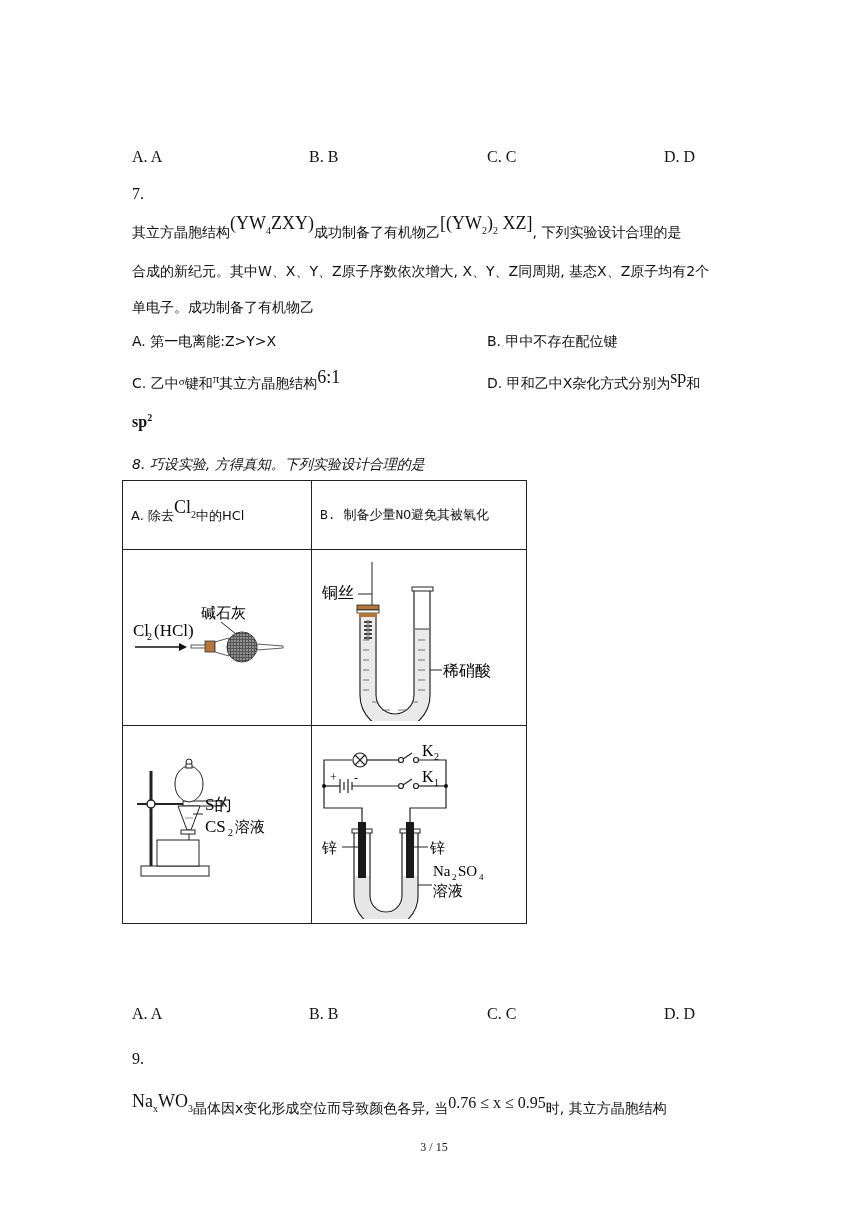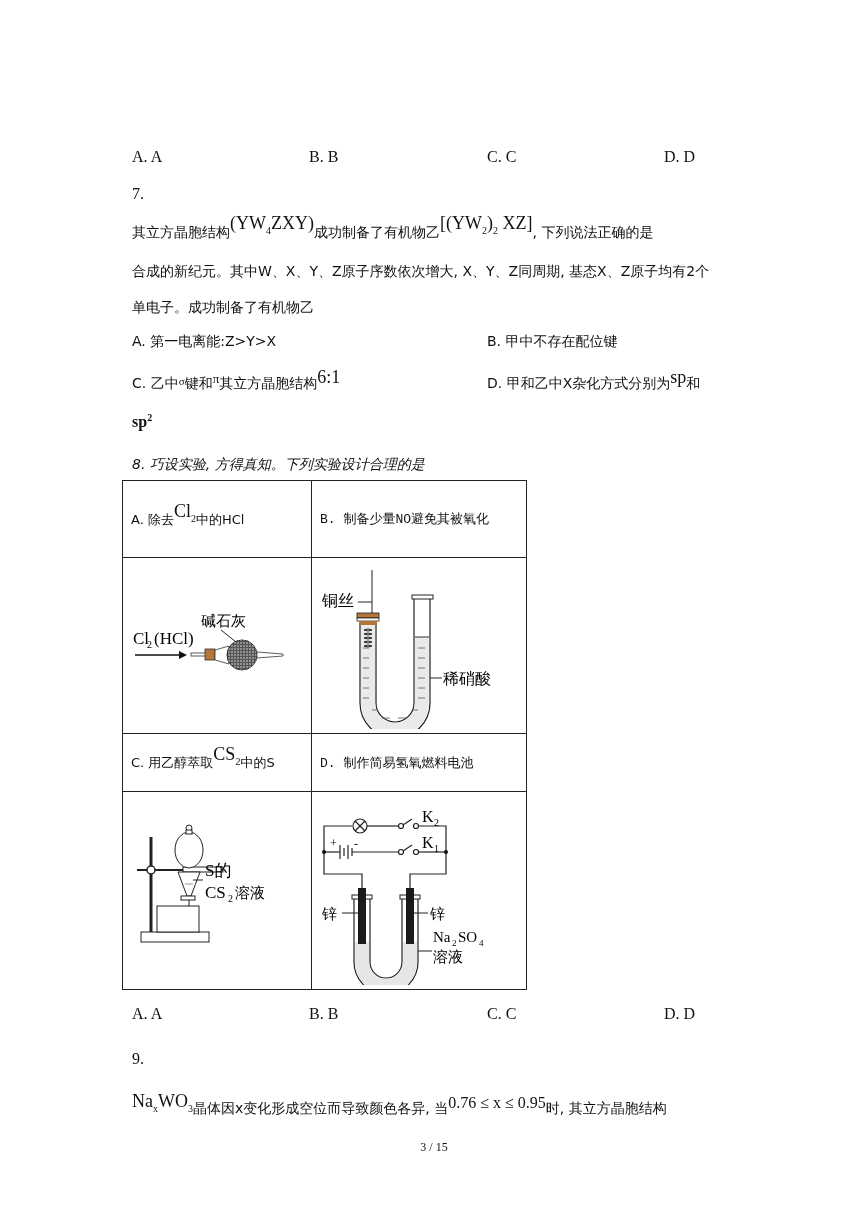--- a/index.html
+++ b/index.html
@@ -21,41 +21,41 @@
 <body>
 
 <div class="abs opt" style="top:148px;left:132px;">A. A</div>
 <div class="abs opt" style="top:148px;left:309px;">B. B</div>
 <div class="abs opt" style="top:148px;left:487px;">C. C</div>
 <div class="abs opt" style="top:148px;left:664px;">D. D</div>
 
 <div class="abs opt" style="top:185px;left:132px;">7.</div>
 
 <div class="abs line" style="top:222px;left:132px;">
-  <span class="cjk">其立方晶胞结构</span><span class="big" style="position:relative;top:-8px;">(<span>YW</span><sub>4</sub><span>ZXY</span>)</span><span class="cjk">成功制备了有机物乙</span><span class="big" style="position:relative;top:-8px;">[(<span>YW</span><sub>2</sub>)<sub>2</sub> <span>XZ</span>]</span><span class="cjk">, 下列说法正确的是</span>
+  <span class="cjk">其立方晶胞结构</span><span class="big" style="position:relative;top:-8px;">(<span>YW</span><sub>4</sub><span>ZXY</span>)</span><span class="cjk">成功制备了有机物乙</span><span class="big" style="position:relative;top:-8px;">[(<span>YW</span><sub>2</sub>)<sub>2</sub> <span>XZ</span>]</span><span class="cjk">, 下列实验设计合理的是</span>
 </div>
 <div class="abs line cjk" style="top:262px;left:132px;">合成的新纪元。其中W、X、Y、Z原子序数依次增大, X、Y、Z同周期, 基态X、Z原子均有2个</div>
 <div class="abs line cjk" style="top:298px;left:132px;">单电子。成功制备了有机物乙</div>
 
 <div class="abs line cjk" style="top:332px;left:132px;">A. 第一电离能:Z&gt;Y&gt;X</div>
 <div class="abs line cjk" style="top:332px;left:487px;">B. 甲中不存在配位键</div>
 
 <div class="abs line" style="top:373px;left:132px;">
   <span class="cjk">C. 乙中</span><span class="serif" style="font-size:11px;position:relative;top:-3px;">σ</span><span class="cjk">键和</span><span class="serif" style="font-size:13px;position:relative;top:-5px;">π</span><span class="cjk">其立方晶胞结构</span><span class="big" style="position:relative;top:-5px;">6:1</span>
 </div>
 <div class="abs line" style="top:373px;left:487px;">
   <span class="cjk">D. 甲和乙中X杂化方式分别为</span><span class="big" style="position:relative;top:-5px;">sp</span><span class="cjk">和</span>
 </div>
 <div class="abs big" style="top:412px;left:132px;font-size:16px;font-weight:bold;"><span>sp</span><sup>2</sup></div>
 
 <div class="abs line cjk" style="top:455px;left:132px;font-style:italic;">8. 巧设实验, 方得真知。下列实验设计合理的是</div>
 
 <table class="exp">
   <tbody>
-      <tr style="height:77px;">
+      <tr style="height:69px;">
     <td class="cellhead" style="width:180px;">
       <span class="cjk">A. 除去</span><span class="big" style="position:relative;top:-7px;"><span>Cl</span><sub>2</sub></span><span class="cjk">中的HCl</span>
     </td>
     <td class="cellhead cjk" style="width:206px;">B. 制备少量NO避免其被氧化</td>
   </tr>
   <tr style="height:171px;">
     <td style="position:relative;">
       <svg width="188" height="171" viewBox="0 0 188 171">
         <text x="10" y="86" font-family="Liberation Serif,serif" font-size="17">Cl</text>
         <text x="24" y="90" font-family="Liberation Serif,serif" font-size="10">2</text>
@@ -107,26 +107,20 @@
         <line x1="103" y1="79" x2="117" y2="79" stroke="#333"></line>
         <rect x="100" y="37" width="21" height="4" fill="#fff" stroke="#222"></rect>
         <rect x="45" y="55" width="22" height="5" fill="#b5763a" stroke="#222" stroke-width="0.8"></rect>
         <rect x="45" y="60" width="22" height="3" fill="#fff" stroke="#222" stroke-width="0.8"></rect>
         <rect x="47" y="63" width="18" height="4" fill="#b5763a"></rect>
         <path d="M52,72 q4,-2 8,0 q-4,2 -8,0 M52,76 q4,-2 8,0 q-4,2 -8,0 M52,80 q4,-2 8,0 q-4,2 -8,0 M52,84 q4,-2 8,0 q-4,2 -8,0 M52,88 q4,-2 8,0 q-4,2 -8,0" fill="none" stroke="#222" stroke-width="1"></path>
         <line x1="118" y1="120" x2="130" y2="120" stroke="#222"></line>
         <text x="131" y="126" font-family="DejaVu Sans,sans-serif" font-size="16">稀硝酸</text>
       </svg>
     </td>
-  </tr>
-  <tr style="height:58px;">
-    <td class="cellhead">
-      <span class="cjk">C. 用乙醇萃取</span><span class="big" style="position:relative;top:-7px;"><span>CS</span><sub>2</sub></span><span class="cjk">中的S</span>
-    </td>
-    <td class="cellhead cjk">D. 制作简易氢氧燃料电池</td>
   </tr>
   <tr style="height:193px;">
     <td>
       <svg width="188" height="193" viewBox="0 0 188 193">
         <rect x="18" y="140" width="68" height="10" fill="#fff" stroke="#222"></rect>
         <line x1="28" y1="45" x2="28" y2="140" stroke="#222" stroke-width="3"></line>
         <line x1="14" y1="78" x2="80" y2="78" stroke="#222" stroke-width="2"></line>
         <circle cx="28" cy="78" r="4" fill="#fff" stroke="#222" stroke-width="1.5"></circle>
         <rect x="40" y="84" width="4" height="0"></rect>
         <rect x="60" y="75" width="40" height="5" fill="#fff" stroke="#222"></rect>

